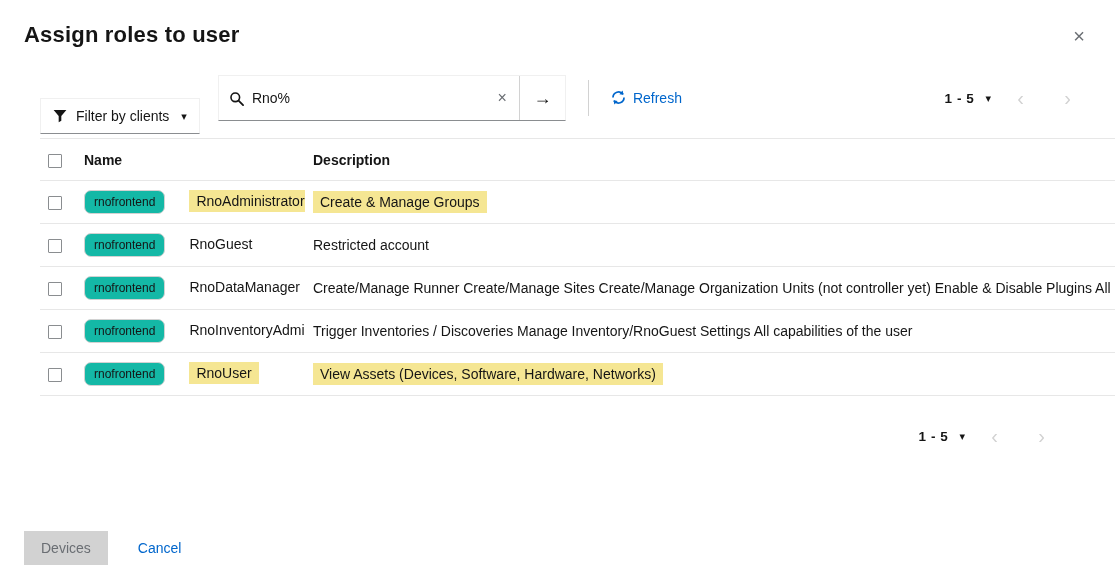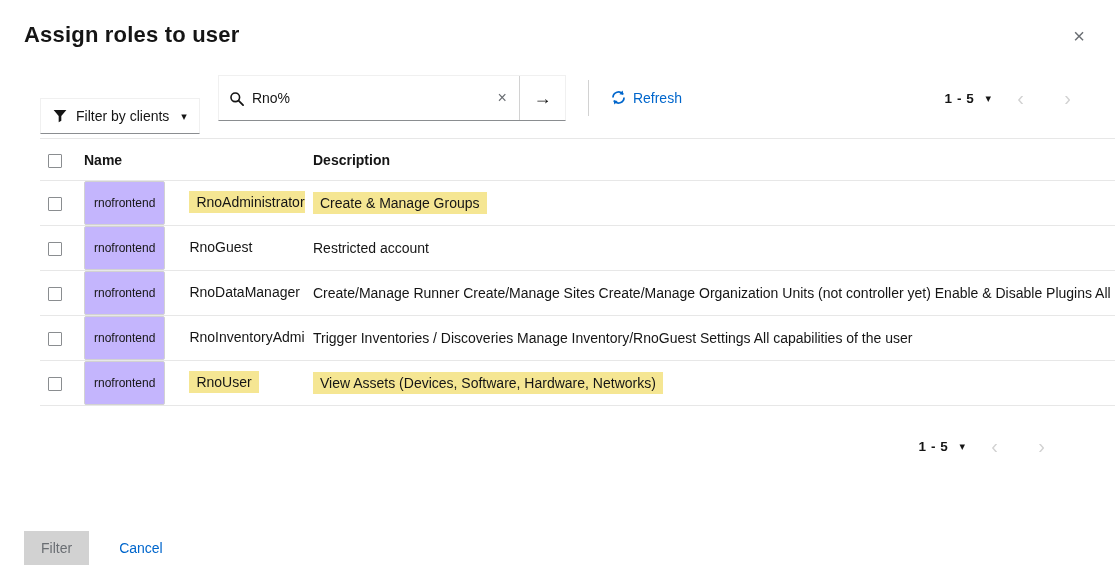--- a/index.html
+++ b/index.html
@@ -49,22 +49,22 @@
   
   .roles-table { margin: 22px 0 0 40px; width: 1075px; border-collapse: collapse; table-layout: fixed; }
   .col-check { width: 36px; } .col-name { width: 229px; }
   th, td { text-align: left; padding: 0 8px; font-size: 14px; vertical-align: middle; }
   thead tr { height: 42px; border-top: 1px solid #e7e7e7; border-bottom: 1px solid #e7e7e7; }
   thead th { font-weight: 700; color: #151515; }
   tbody tr { height: 43px; border-bottom: 1px solid #e7e7e7; }
   .cell-check { padding-left: 8px; }
   .checkbox { display: inline-block; width: 14px; height: 14px; border: 1px solid #8a8d90; border-radius: 1px; background: #fff; vertical-align: middle; cursor: pointer; }
   .badge {
-    display: inline-block; background: #c4b5fd; border: 1px solid #d2d2d2; border-radius: 2px;
-    padding: 14px 9px; font-size: 12px; color: #151515; margin-right: 24px; white-space: nowrap;
+    display: inline-block; background: #14b8a6; border: 1px solid #d2d2d2; border-radius: 7px;
+    padding: 4px 9px; font-size: 12px; color: #151515; margin-right: 24px; white-space: nowrap;
   }
   .cell-name, .cell-desc { white-space: nowrap; overflow: hidden; }
   .hl { background: var(--highlight, #f5e693); padding: 3px 7px; }
 
   .pagination.bottom { justify-content: flex-end; margin: 30px 50px 0 0; }
 
   
   .dialog-footer { position: absolute; left: 24px; bottom: 22px; display: flex; align-items: center; gap: 30px; }
   .assign-btn { background: var(--disabled, #d2d2d2); color: #6a6e73; border: none; font: inherit; padding: 9px 17px; cursor: not-allowed; }
   .cancel-btn { background: none; border: none; color: var(--accent, #0066cc); font: inherit; cursor: pointer; padding: 0; }
@@ -182,17 +182,17 @@
   <div class="pagination bottom">
     <button class="range-toggle">
       <span class="range">1 - 5</span>
       <span class="caret">▾</span>
     </button>
     <button class="nav">‹</button>
     <button class="nav">›</button>
   </div>
 
   <div class="dialog-footer">
-    <button class="assign-btn" disabled="">Filter</button>
+    <button class="assign-btn" disabled="">Devices</button>
     <button class="cancel-btn">Cancel</button>
   </div>
 
 </div>
 
 </body></html>

